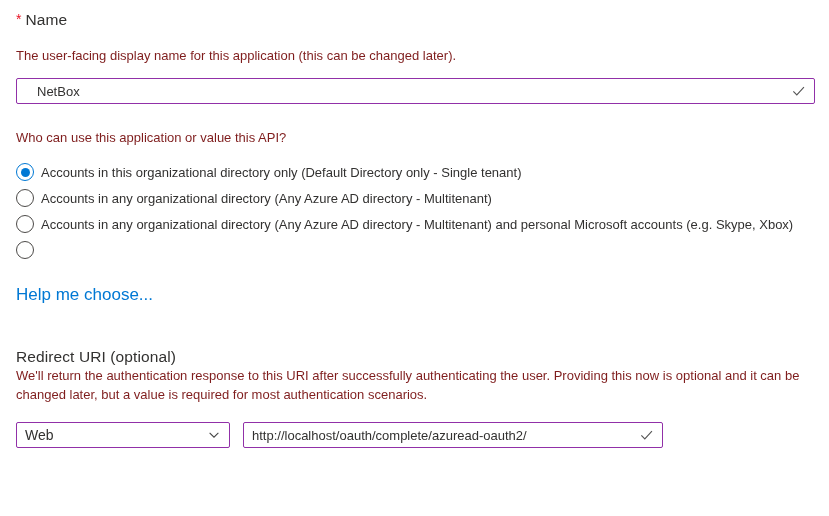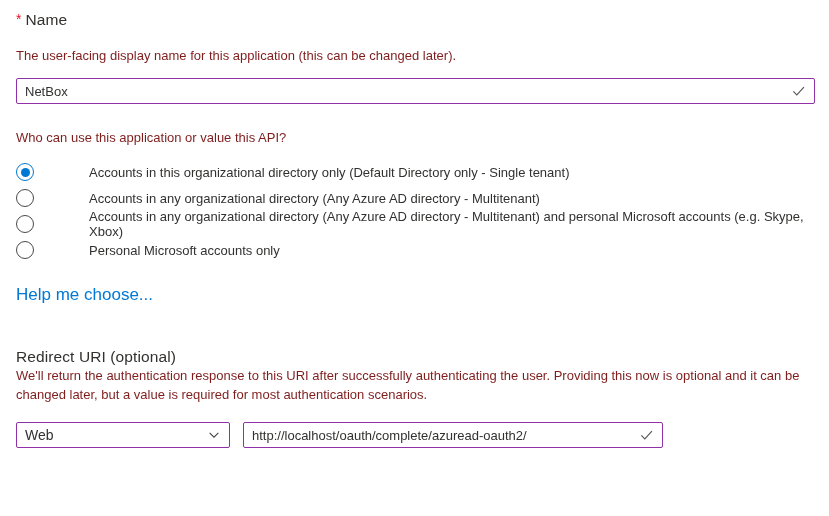--- a/index.html
+++ b/index.html
@@ -54,32 +54,31 @@
     position: absolute;
     right: 8px;
     top: 50%;
     transform: translateY(-50%);
     width: 15px; height: 15px;
     pointer-events: none;
   }
 
   
   .name-desc { margin-top: 17px; }
-  .name-field { margin-top: 13px; width: 799px; }
+  .name-field { margin-top: 13px; width: 799px; padding-left: 12px; }
 
   
   .sat-title { margin-top: 45px; }
   .sat-question { margin-top: 24px; font-size: 13px; }
   .radio-group { margin-top: 12px; }
   .radio-row {
     display: flex;
     align-items: center;
     height: 26px;
     cursor: pointer;
-    gap: 48px;
   }
   .radio {
     width: 18px; height: 18px;
     border: 1.5px solid #4c4a48;
     border-radius: 50%;
     background: #fff;
     flex: 0 0 auto;
     position: relative;
   }
   .radio.selected { border-color: #0078d4; }
@@ -169,21 +168,20 @@
     <label class="radio-row">
       <span class="radio"></span>
       <span class="radio-label">Accounts in any organizational directory (Any Azure AD directory - Multitenant)</span>
     </label>
     <label class="radio-row">
       <span class="radio"></span>
       <span class="radio-label">Accounts in any organizational directory (Any Azure AD directory - Multitenant) and personal Microsoft accounts (e.g. Skype, Xbox)</span>
     </label>
     <label class="radio-row">
       <span class="radio"></span>
-      <span class="radio-label">Personal Microsoft accounts only</span>
     </label>
   </div>
 
   <a class="help-link">Help me choose...</a>
 
   
   <div class="section-title ru-title">Redirect URI (optional)</div>
 
   <div class="desc ru-desc">We'll return the authentication response to this URI after successfully authenticating the user. Providing this now is optional and it can be changed later, but a value is required for most authentication scenarios.</div>
 

